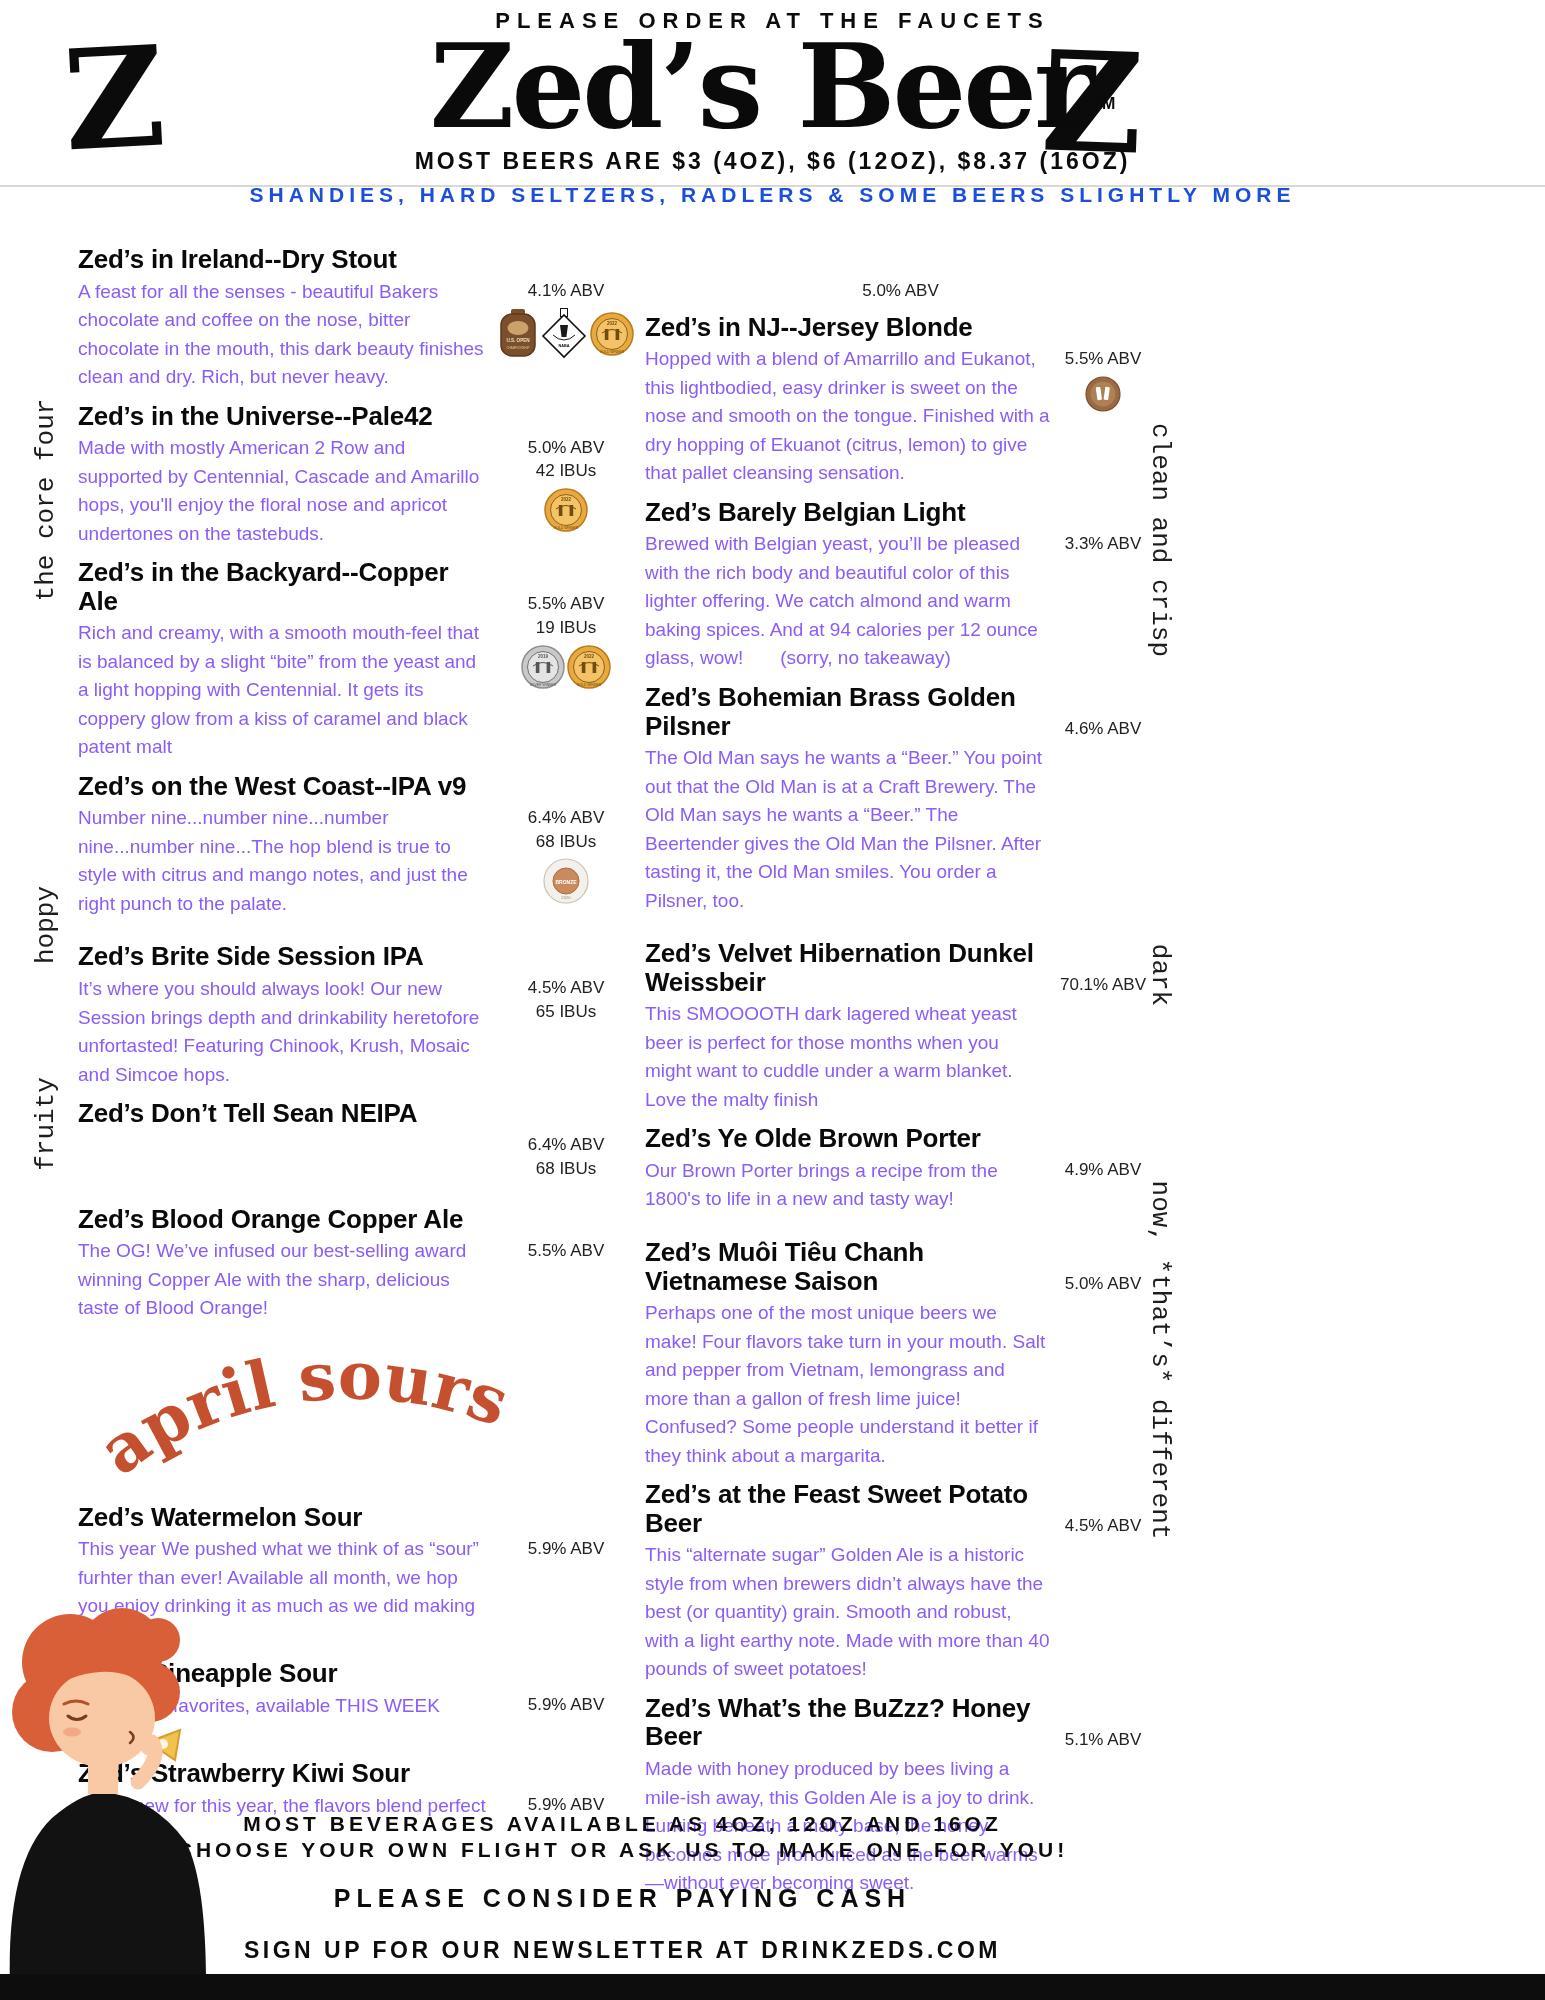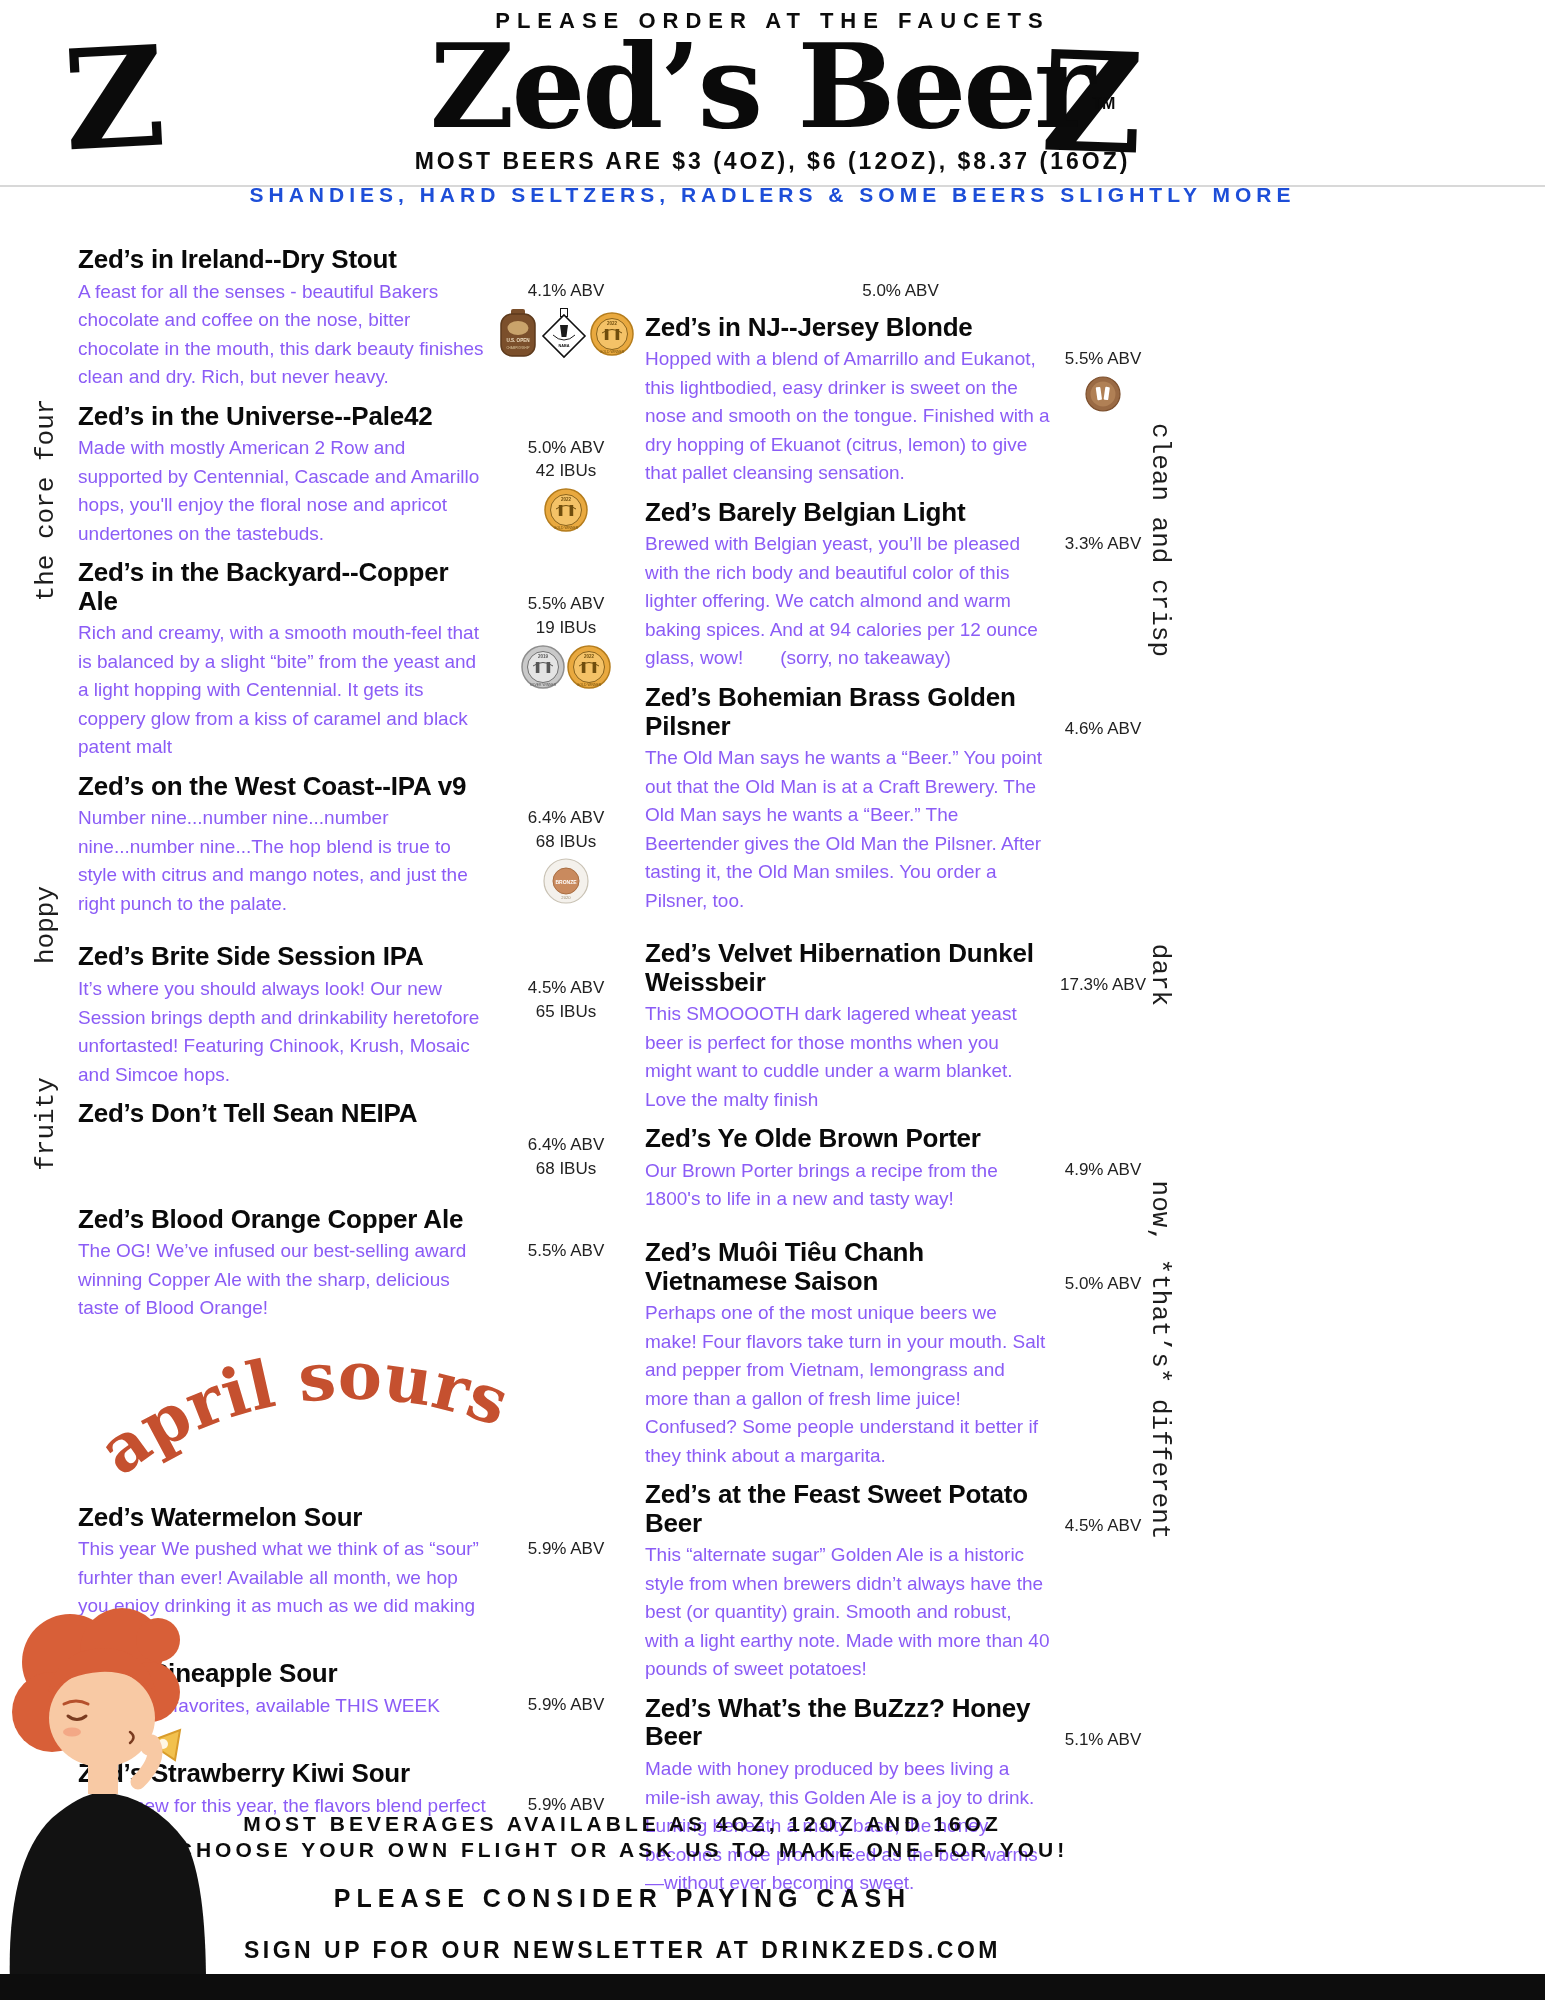--- a/index.html
+++ b/index.html
@@ -301,21 +301,21 @@
             </div>
           </div>
         </div>
         <div class="group">
           <div class="beer">
             <div class="beer-text">
               <h3>Zed’s Velvet Hibernation Dunkel Weissbeir</h3>
               <p>This SMOOOOTH dark lagered wheat yeast beer is perfect for those months when you might want to cuddle under a warm blanket.  Love the malty finish</p>
             </div>
             <div class="beer-meta">
-              <div class="abv">17.3% ABV</div>
+              <div class="abv">70.1% ABV</div>
             </div>
           </div>
           <div class="beer">
             <div class="beer-text">
               <h3>Zed’s Ye Olde Brown Porter</h3>
               <p>Our Brown Porter brings a recipe from the 1800's to life in a new and tasty way!</p>
             </div>
             <div class="beer-meta">
               <div class="abv">4.9% ABV</div>
             </div>

